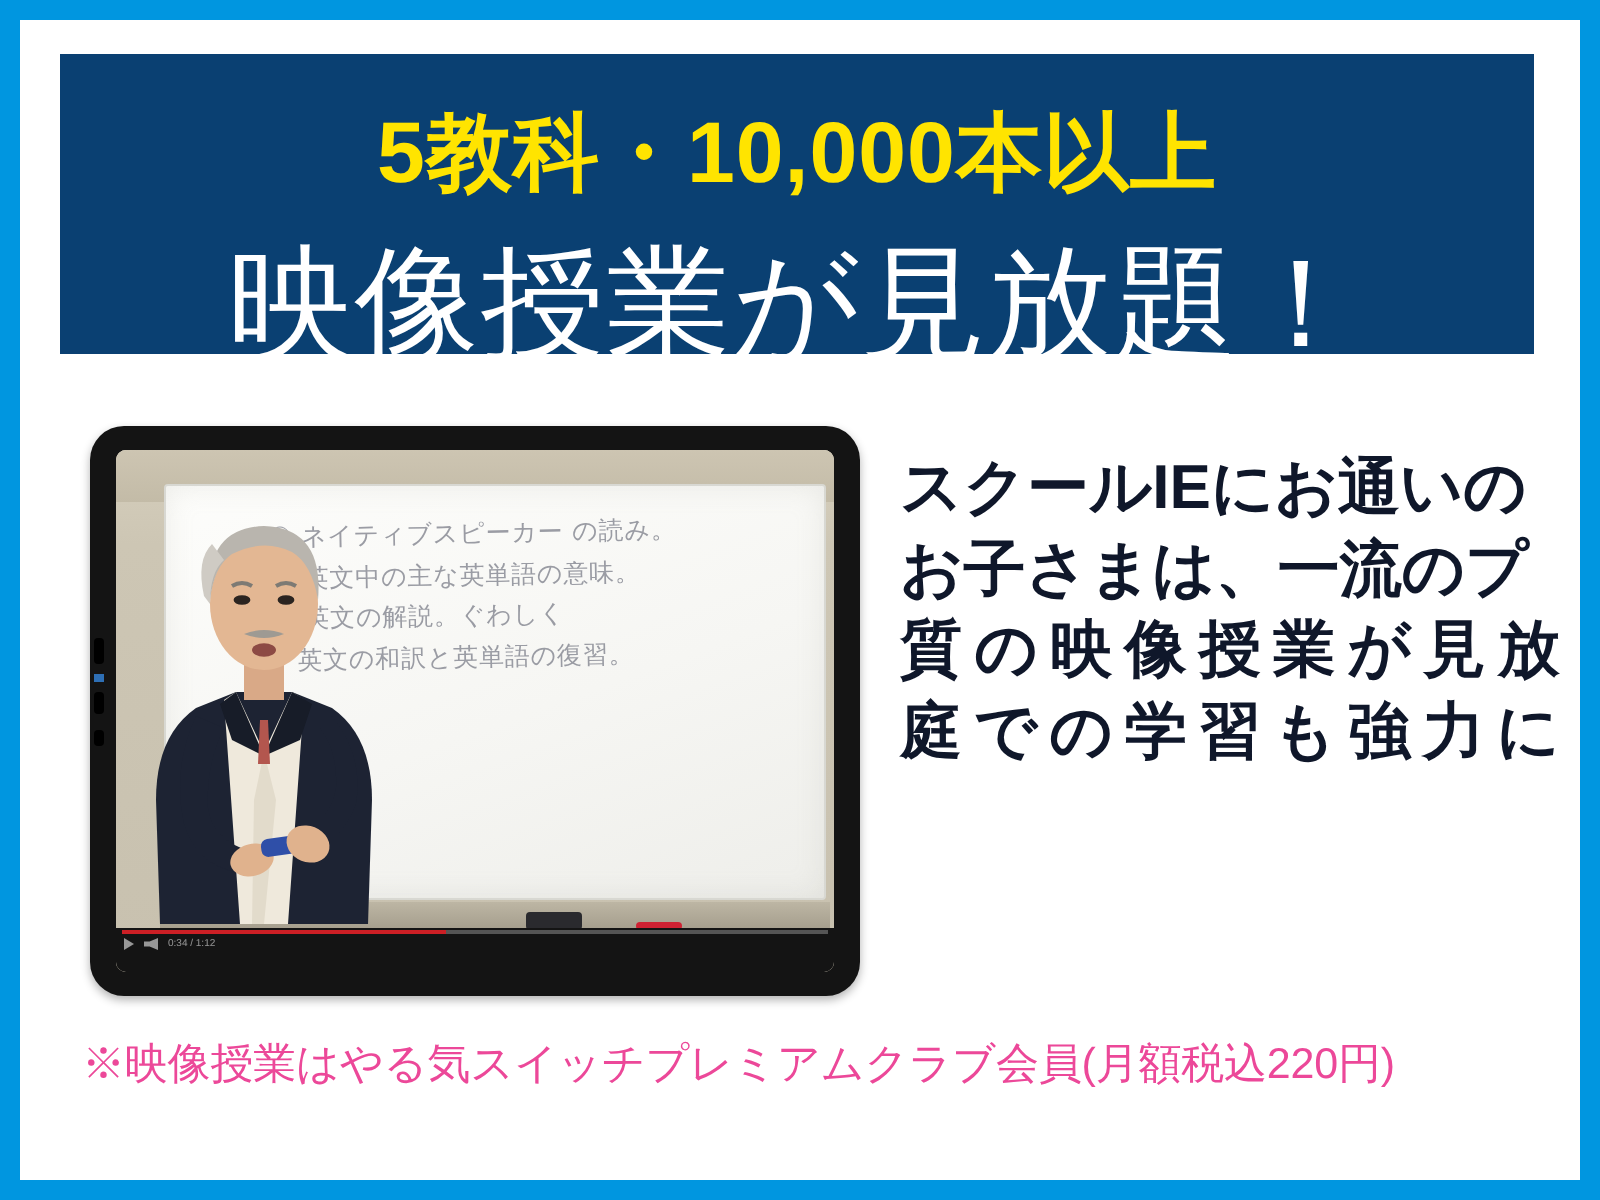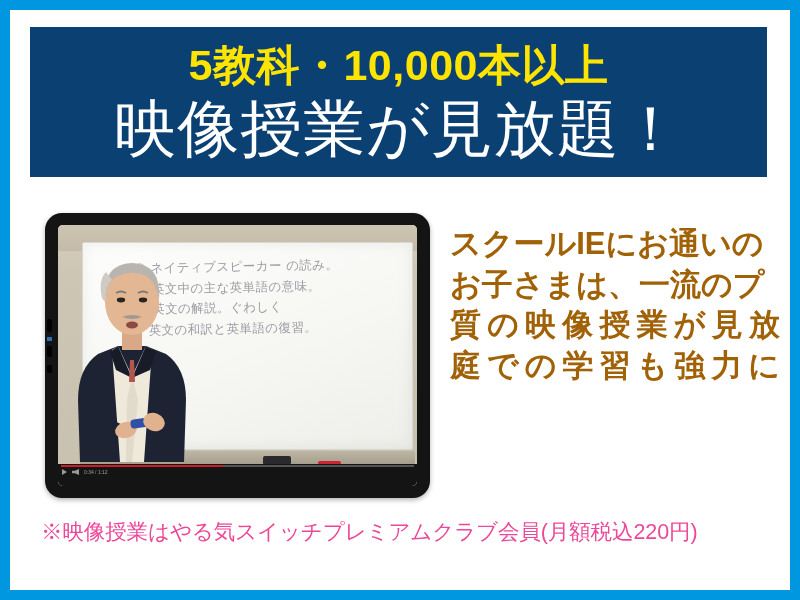--- a/index.html
+++ b/index.html
@@ -37,21 +37,21 @@
     position: absolute;
     left: 20px;
     top: 17px;
     width: 737px;
     height: 150px;
     background: #0a4072;
     text-align: center;
     overflow: hidden;
   }
   #headline-top {
-    margin: 0;
+    margin: 12px;
     padding-top: 13px;
     color: #ffe400;
     font-size: 43px;
     line-height: 50px;
     font-weight: bold;
     letter-spacing: 0.5px;
     white-space: nowrap;
   }
   #headline-main {
     margin: 0;
@@ -246,21 +246,21 @@
     font-family: "Liberation Sans", sans-serif;
     white-space: nowrap;
   }
 
   
   #body-copy {
     position: absolute;
     left: 440px;
     top: 214px;
     width: 330px;
-    color: #a16207;
+    color: #0f172a;
     font-size: 31px;
     line-height: 40.5px;
     font-weight: bold;
     letter-spacing: 0px;
   }
   #body-copy .copy-line {
     display: block;
     white-space: nowrap;
   }
   #body-copy .copy-line.justify {

